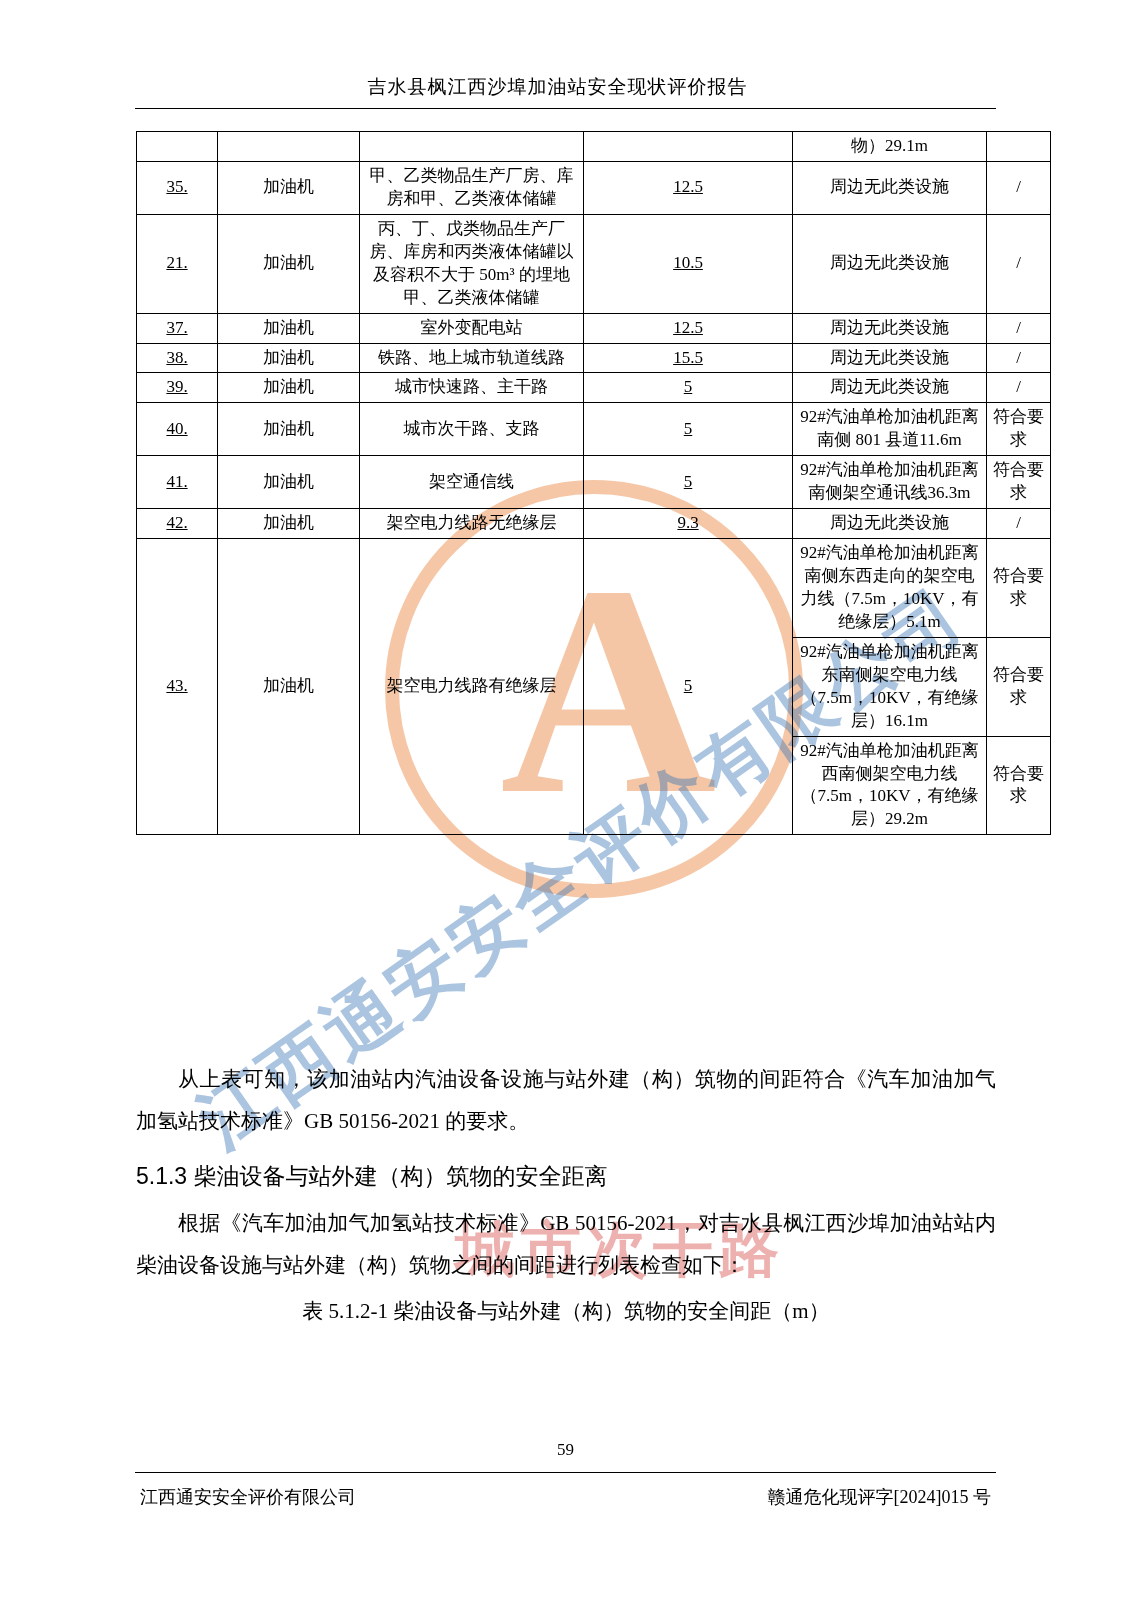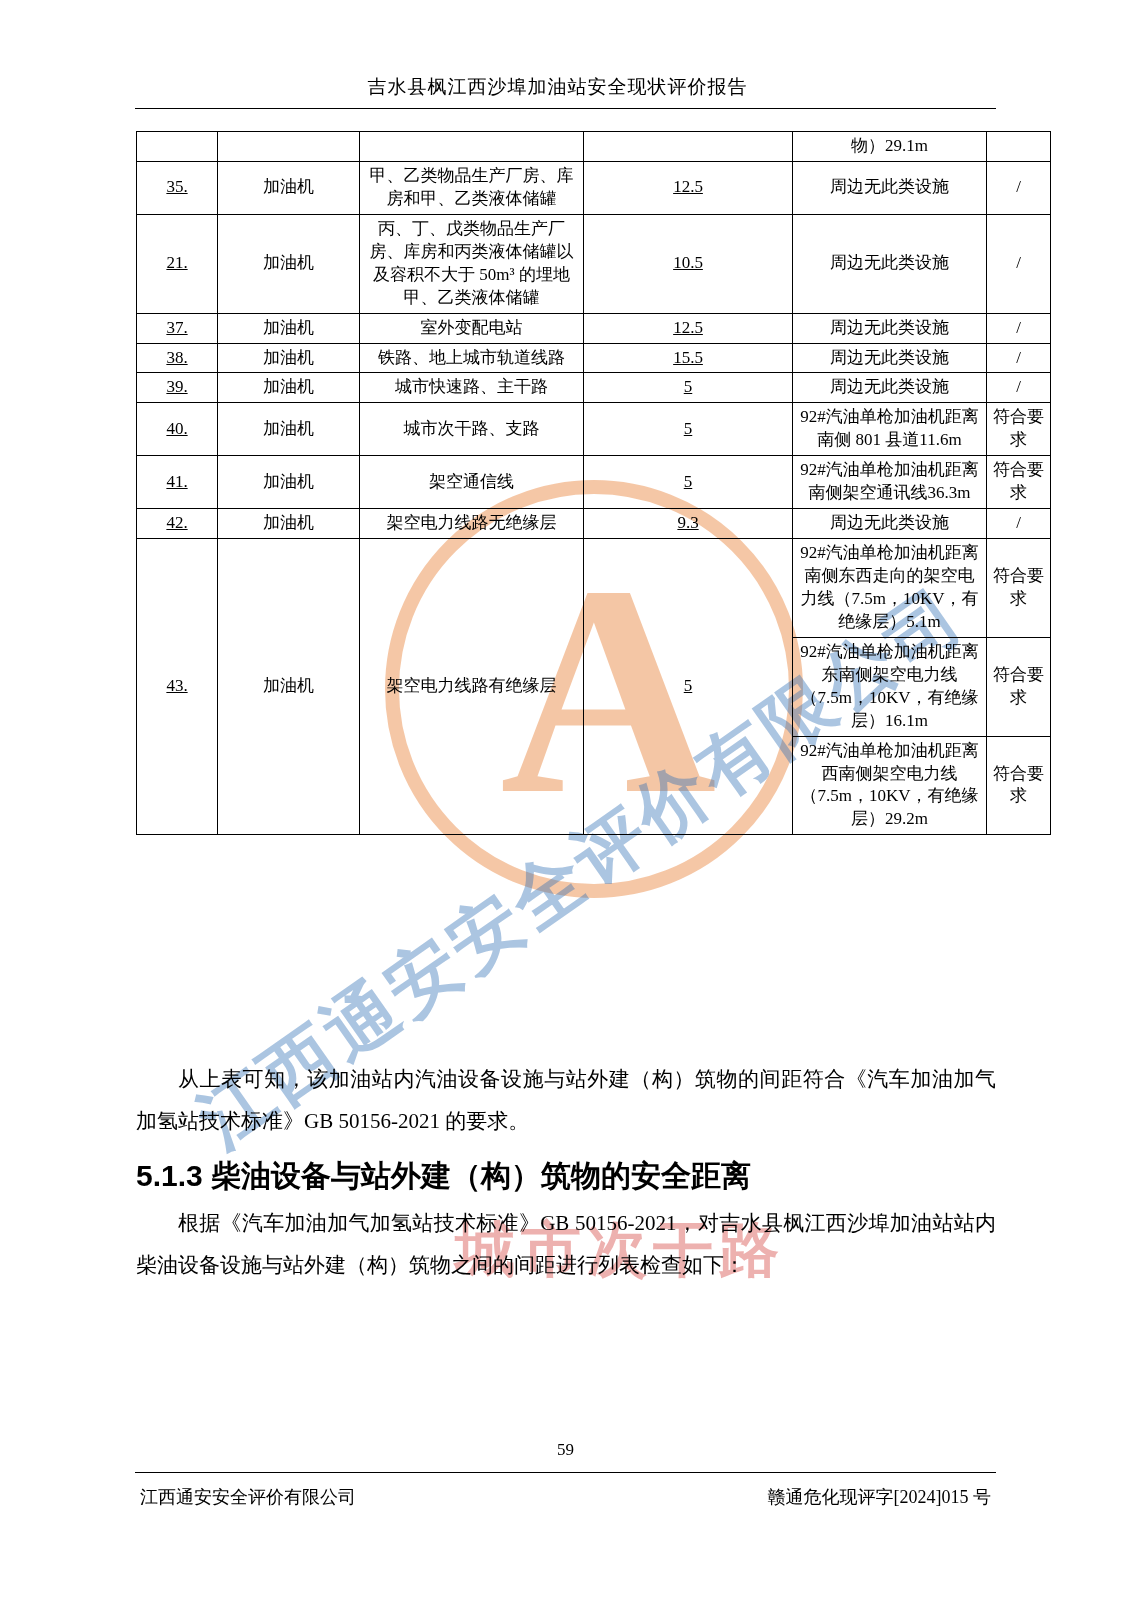--- a/index.html
+++ b/index.html
@@ -139,22 +139,22 @@
   p.para {
     margin: 0 0 4px 0;
     font-size: 21px;
     line-height: 42px;
     text-align: justify;
     text-justify: inter-ideograph;
     text-indent: 2em;
   }
   h3.heading {
     margin: 14px 0 6px 0;
-    font-size: 30px;
-    font-weight: 700;
+    font-size: 23px;
+    font-weight: 400;
     font-family: "Liberation Sans", sans-serif;
     line-height: 40px;
   }
   p.center {
     margin: 0;
     font-size: 21px;
     line-height: 42px;
     text-align: center;
     text-indent: 0;
   }
@@ -306,20 +306,21 @@
           <td class="c-res">符合要求</td>
         </tr>
       </tbody>
     </table>
   </div>
 
   <div class="body-area">
     <p class="para">从上表可知，该加油站内汽油设备设施与站外建（构）筑物的间距符合《汽车加油加气加氢站技术标准》GB 50156-2021 的要求。</p>
     <h3 class="heading">5.1.3 柴油设备与站外建（构）筑物的安全距离</h3>
     <p class="para">根据《汽车加油加气加氢站技术标准》GB 50156-2021，对吉水县枫江西沙埠加油站站内柴油设备设施与站外建（构）筑物之间的间距进行列表检查如下：</p>
+    <p class="center">表 5.1.2-1 柴油设备与站外建（构）筑物的安全间距（m）</p>
   </div>
 
   <div class="page-number">59</div>
   <div class="footer-rule"></div>
   <div class="footer">
     <span>江西通安安全评价有限公司</span>
     <span>赣通危化现评字[2024]015 号</span>
   </div>
 
 </div>

